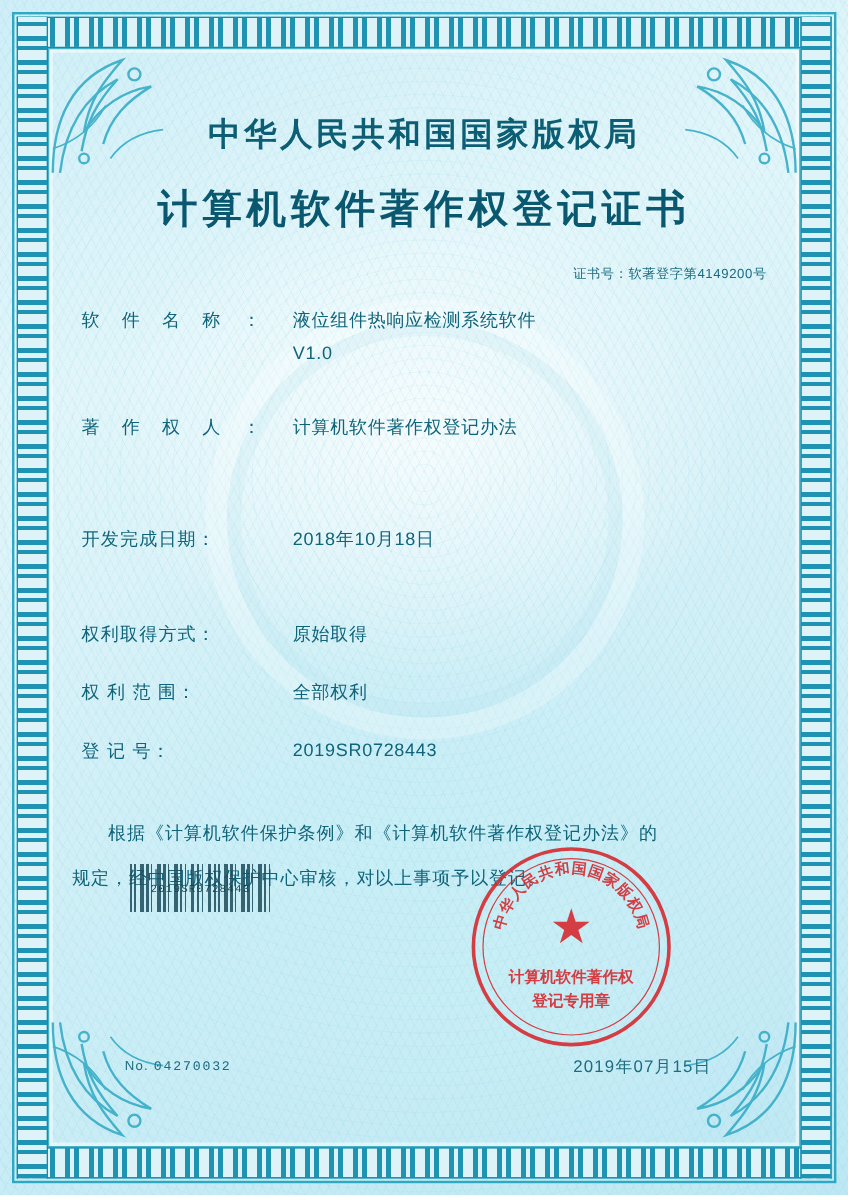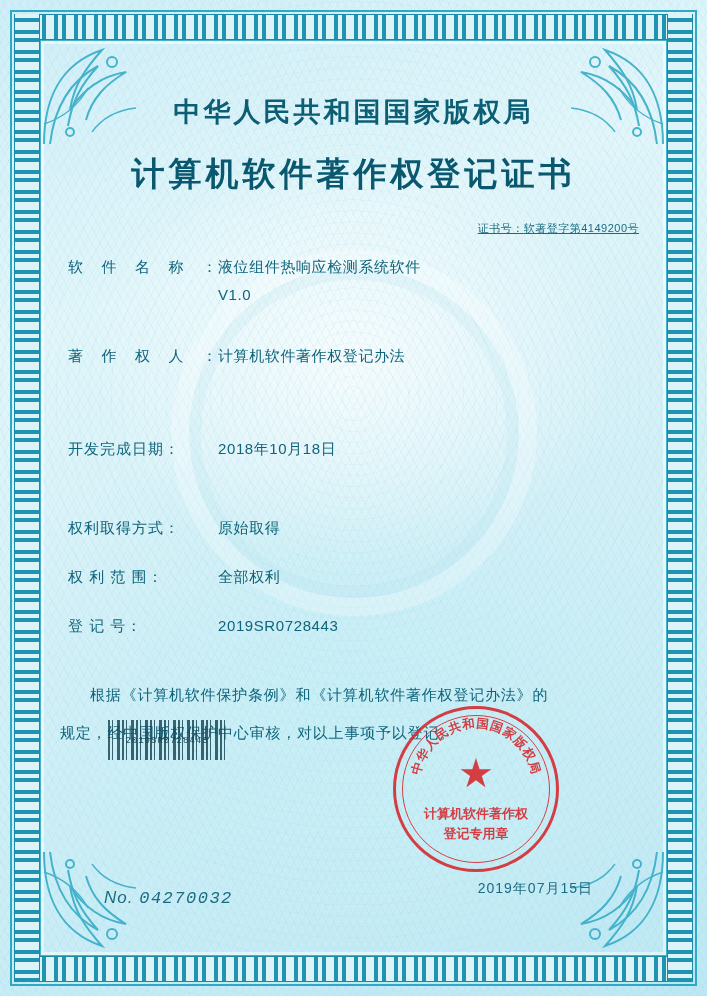--- a/index.html
+++ b/index.html
@@ -146,21 +146,20 @@
     margin-top: 22px;
   }
 
   .cert-no {
     text-align: right;
     font-size: 11px;
     color: #1c6c80;
     margin-top: 24px;
     padding-right: 8px;
     letter-spacing: 0.5px;
-    text-decoration: underline;
   }
 
   .fields {
     margin-top: 22px;
     padding-left: 8px;
   }
   .field-row {
     display: flex;
     align-items: flex-start;
     margin-bottom: 0;
@@ -174,20 +173,21 @@
     font-family: "Liberation Sans", sans-serif;
   }
   .field-label.spread {
     display: flex;
     justify-content: space-between;
   }
   .field-label.spread span { display: inline-block; }
   .field-value {
     flex: 1;
     letter-spacing: 0.6px;
+    margin-left: 26px;
   }
   .field-value .v2 {
     display: block;
     margin-top: 9px;
   }
 
   .gap-lg { height: 44px; }
   .gap-md { height: 30px; }
 
   .statement {
@@ -286,25 +286,24 @@
     font-weight: bold;
     font-size: 13px;
     color: #d6262b;
   }
   .seal-line1 { top: 96px; }
   .seal-line2 { top: 116px; }
 
   .doc-no {
     position: absolute;
     left: 44px;
-    bottom: 28px;
-    font-size: 17px;
+    bottom: 40px;
+    font-size: 11px;
     color: #1c6c80;
     letter-spacing: 1px;
-    font-style: italic;
   }
   .doc-no .num {
     font-family: "Liberation Mono", monospace;
     letter-spacing: 1.5px;
   }
   .issue-date {
     position: absolute;
     right: 54px;
     bottom: 38px;
     font-size: 14px;

